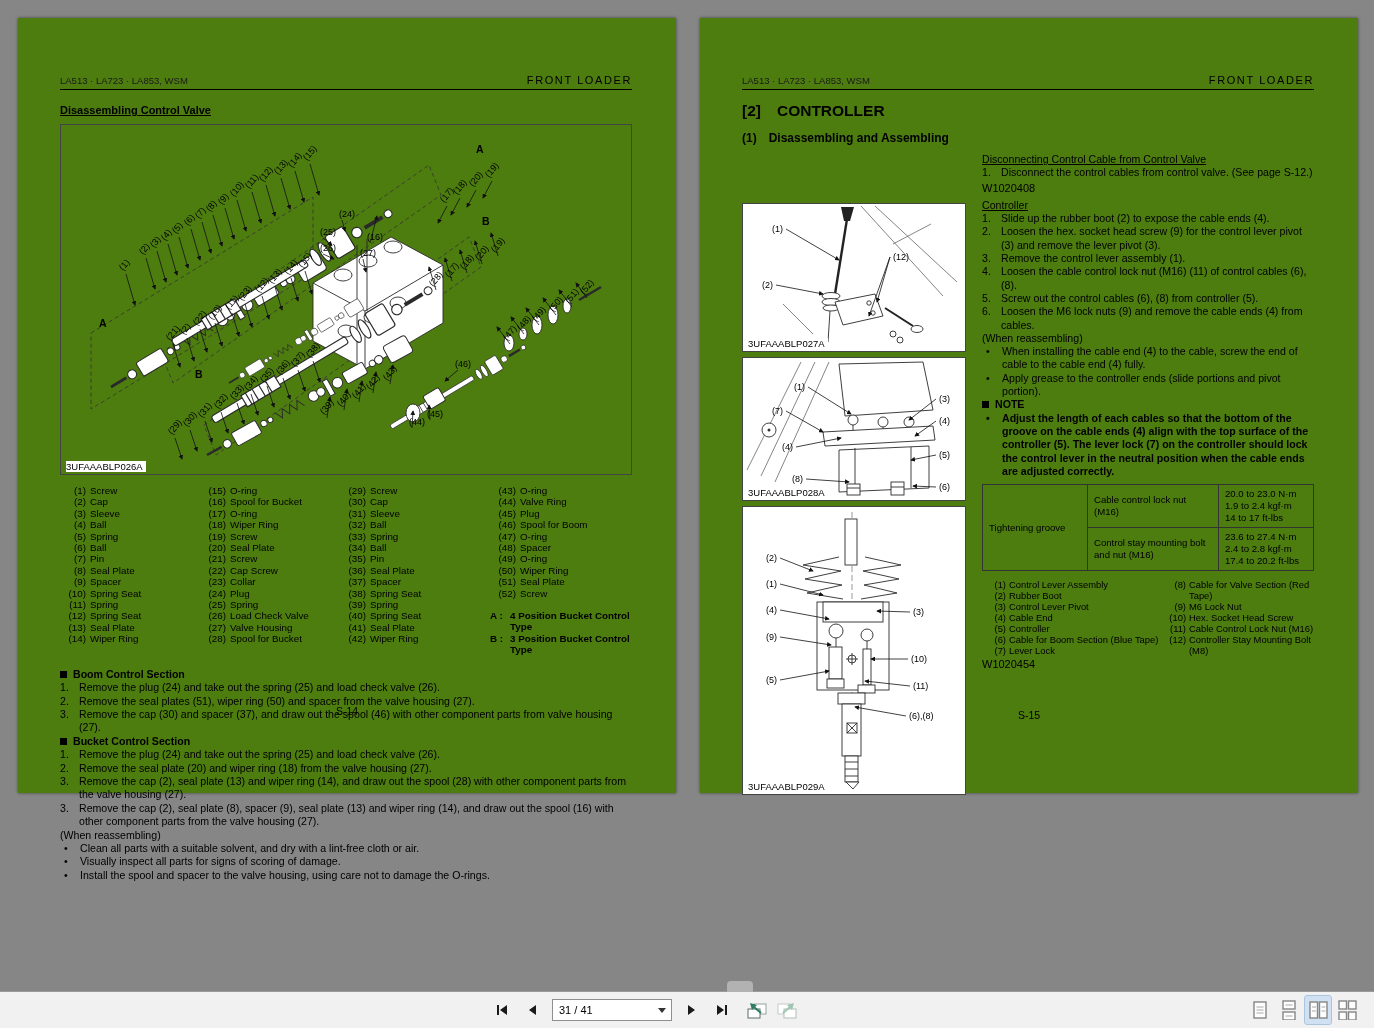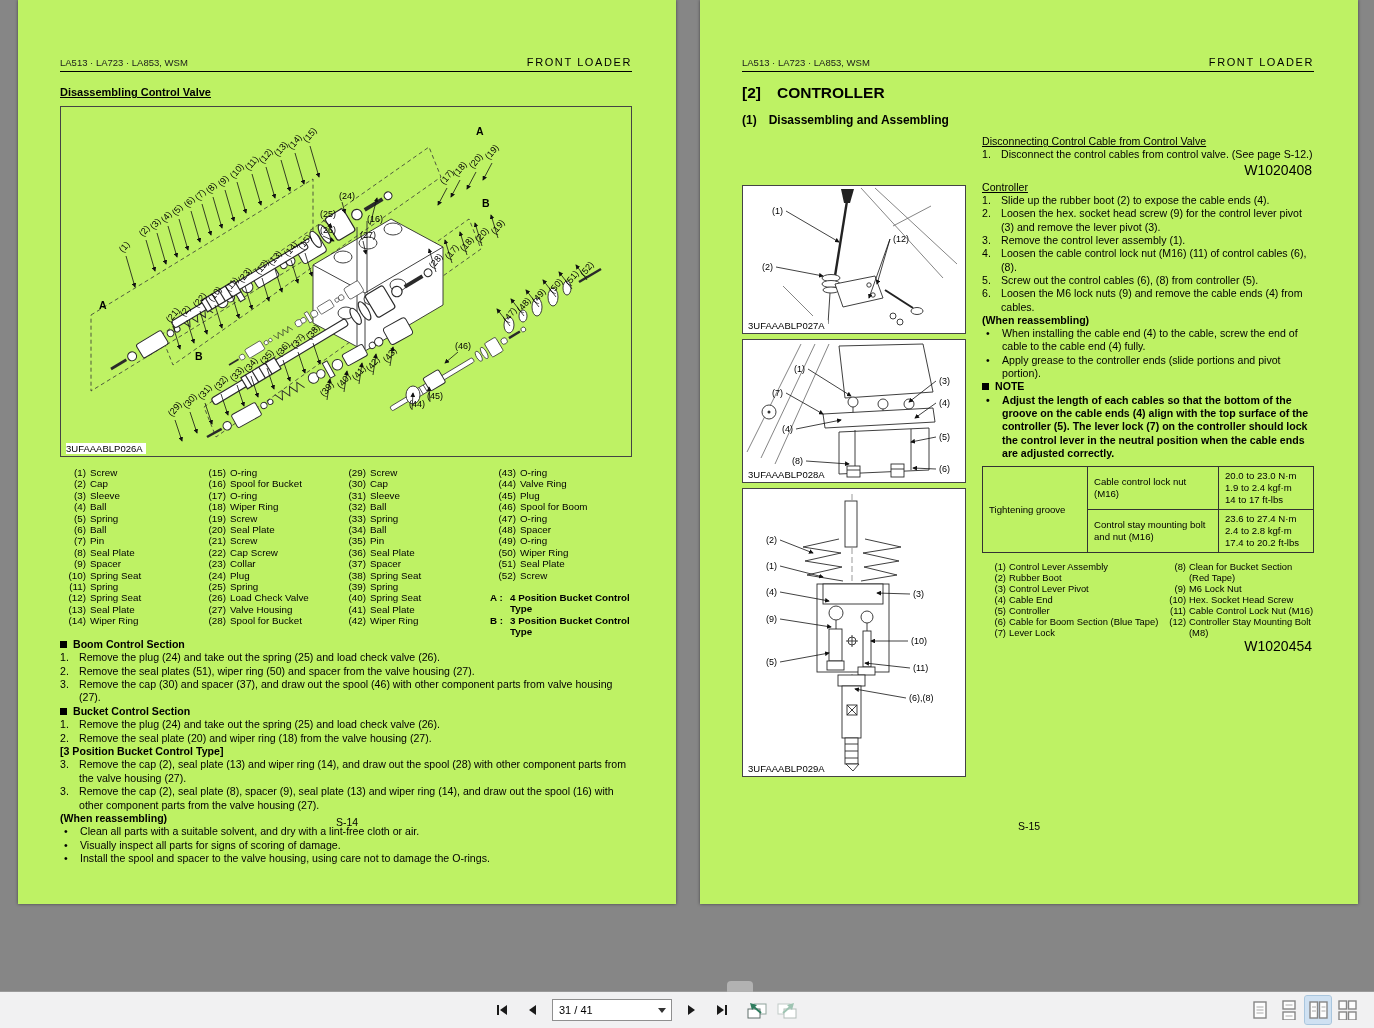--- a/index.html
+++ b/index.html
@@ -1,53 +1,53 @@
 <!DOCTYPE html>
 <html><head>
 <meta charset="utf-8">
 <style>
   html,body{margin:0;padding:0}
   body{width:1374px;height:1028px;background:#868686;font-family:"Liberation Sans",sans-serif;position:relative;overflow:hidden;color:#000}
-  .page{position:absolute;top:0;height:904px;background:#bef264;box-shadow:0 0 3px rgba(0,0,0,.5)}
+  .page{position:absolute;top:18px;height:775px;background:#4d7c0f;box-shadow:0 0 3px rgba(0,0,0,.5)}
   #pageL{left:18px;width:658px}
   #pageR{left:700px;width:658px}
   .inner{padding:56px 44px 0 42px;position:relative}
   .hdr{display:flex;justify-content:space-between;align-items:flex-end;border-bottom:1.6px solid #000;padding-bottom:3px}
   .hdr .hl{font-size:9.5px;color:#1a1a1a}
   .hdr .hr{font-size:11px;letter-spacing:1.6px;color:#000}
   .sect{margin-top:14px;font-size:11px;font-weight:bold;text-decoration:underline}
   .figbox{position:relative;border:1px solid #444;margin-top:8px;width:570px;height:349px}
   .figbox2{position:relative;border:1px solid #444;margin-bottom:5px;background:#fff}
   .figcode{position:absolute;left:5px;bottom:2px;font-size:9.5px;background:#fff;padding:0 3px 0 0}
   .parts{display:grid;grid-template-columns:140px 140px 150px 1fr;margin-top:10px;font-size:9.8px;line-height:11.4px}
   .pi{display:flex}
   .pi .pn{flex:0 0 26px;text-align:right;padding-right:4px}
   .pi .pt{flex:1}
   .legend{margin-top:11px;font-weight:bold}
   .leg{display:flex}
   .leg .pn{flex:0 0 20px}
-  .txt{font-size:10.6px;line-height:13.4px}
+  .txt{margin-top:12px;font-size:10.6px;line-height:13.4px}
   .h-sq{font-weight:bold;display:flex;align-items:center;gap:6px}
   .sq{width:7px;height:7px;background:#000;display:inline-block;flex:0 0 7px}
   .step{display:flex}
   .step .sn{flex:0 0 19px}
   .step .st{flex:1}
   .bullet{display:flex}
   .bullet .bu{flex:0 0 16px;padding-left:4px}
-  .bold-h{font-weight:bold}
+  .bold-h{font-weight:normal}
   .pagenum{position:absolute;left:0;right:0;text-align:center;font-size:10.5px}
   #pageL .pagenum{bottom:76px}
   #pageR .pagenum{bottom:72px}
   .chap{margin-top:12px;font-size:15.5px;font-weight:bold;display:flex;gap:16px}
   .sub{margin-top:11px;font-size:12px;font-weight:bold;display:flex;gap:12px}
   .cols{display:flex;margin-top:8px;gap:16px}
   .figcol{flex:0 0 224px;padding-top:50px}
   .tcol{flex:1;font-size:10.6px;line-height:13.3px}
   .uh{font-weight:normal;text-decoration:underline}
-  .wref{text-align:right;font-size:14px;margin:2px 2px 4px 0}
+  .wref{text-align:left;font-size:11px;margin:2px 2px 4px 0}
   .torque{border-collapse:collapse;margin-top:6px;font-size:9.6px;line-height:12px;width:100%}
   .torque td{border:1px solid #333;padding:3px 6px;vertical-align:middle}
   .torque .vals{white-space:pre-line}
   .rparts{display:flex;margin-top:8px;font-size:9.4px;line-height:11px}
   .rc1{flex:0 0 180px}
   .rc2{flex:1}
   .rpi{display:flex}
   .rpi .pn{flex:0 0 24px;text-align:right;padding-right:3px}
   .rpi .pt{flex:1}
   
@@ -551,21 +551,20 @@
 
       <div class="step">
             <span class="sn">1.</span>
             <span class="st">Remove the plug (24) and take out the spring (25) and load check valve (26).</span>
           </div>
           <div class="step">
             <span class="sn">2.</span>
             <span class="st">Remove the seal plate (20) and wiper ring (18) from the valve housing (27).</span>
           </div>
         </div>
-      <div class="bold-h">[3 Position Bucket Control Type]</div>
       <div>
 
       <div class="step">
             <span class="sn">3.</span>
             <span class="st">Remove the cap (2), seal plate (13) and wiper ring (14), and draw out the spool (28) with other component parts from the valve housing (27).</span>
           </div>
         </div>
       <div>
 
       <div class="step">
@@ -864,21 +863,21 @@
               </div>
               <div class="rpi">
                 <span class="pn">(7)</span>
                 <span class="pt">Lever Lock</span>
               </div>
             </div>
           <div class="rc2">
 
           <div class="rpi">
                 <span class="pn">(8)</span>
-                <span class="pt">Clean for Bucket Section (Red Tape)</span>
+                <span class="pt">Cable for Valve Section (Red Tape)</span>
               </div>
               <div class="rpi">
                 <span class="pn">(9)</span>
                 <span class="pt">M6 Lock Nut</span>
               </div>
               <div class="rpi">
                 <span class="pn">(10)</span>
                 <span class="pt">Hex. Socket Head Screw</span>
               </div>
               <div class="rpi">

